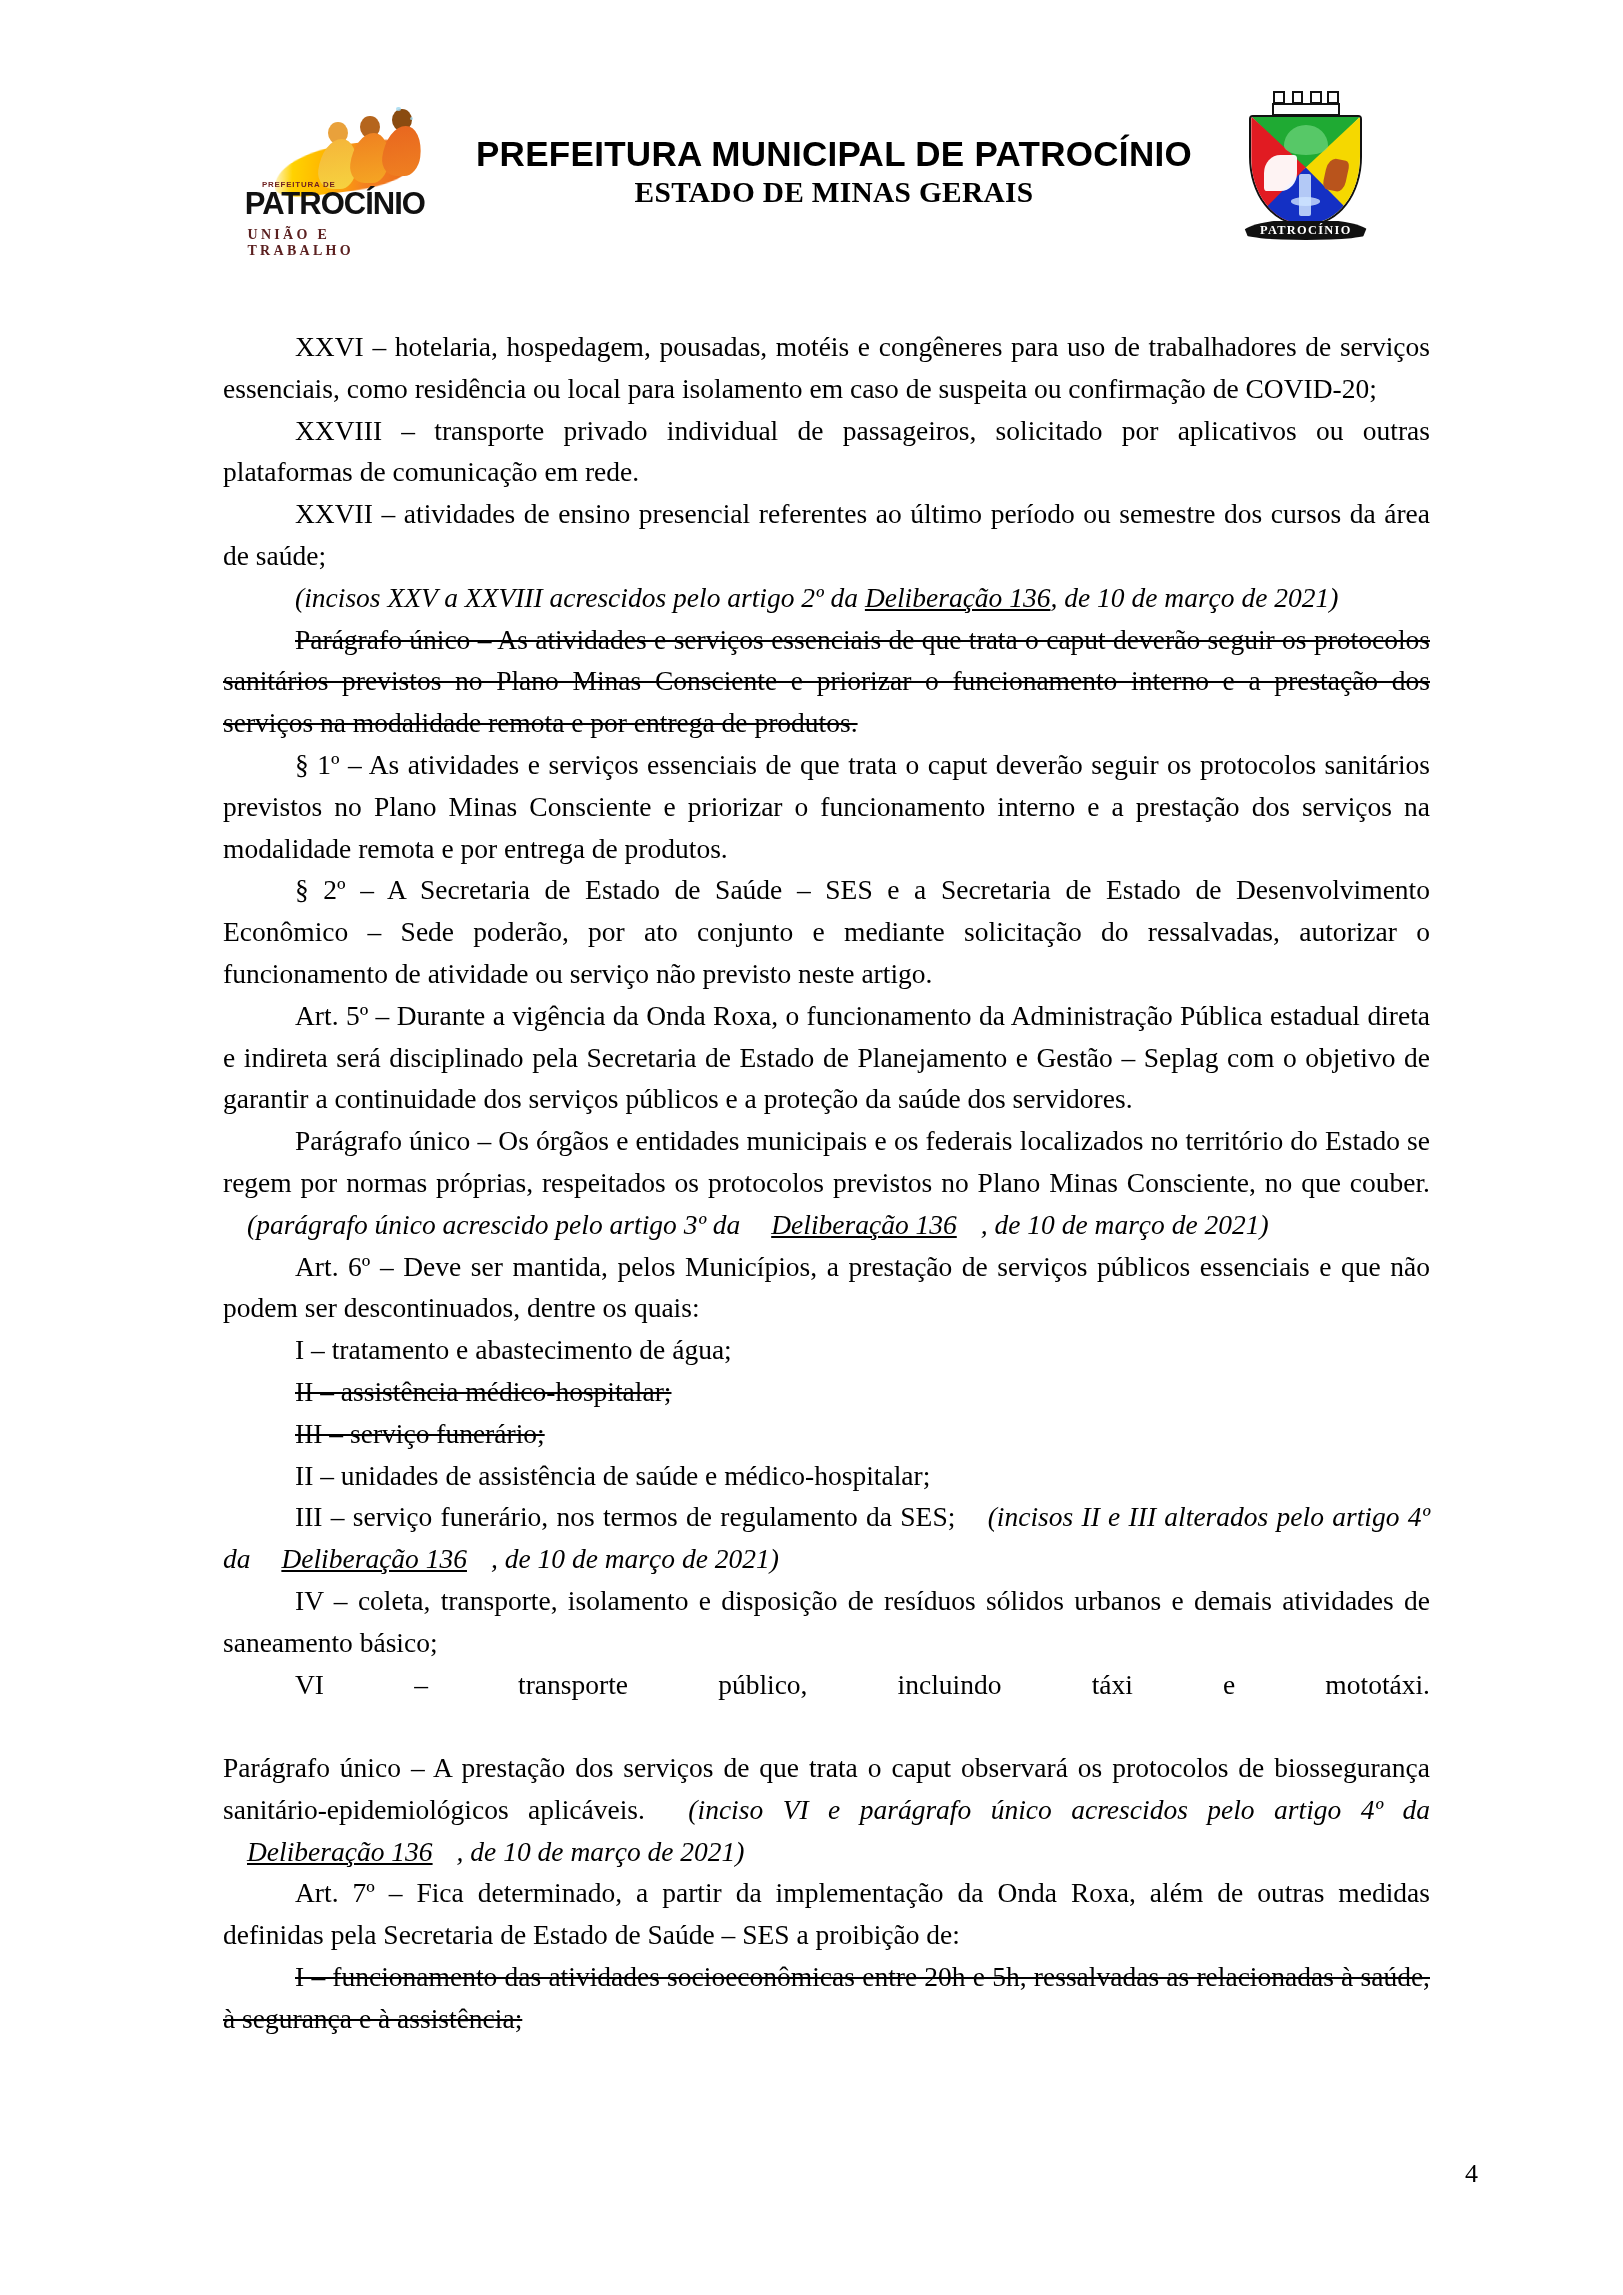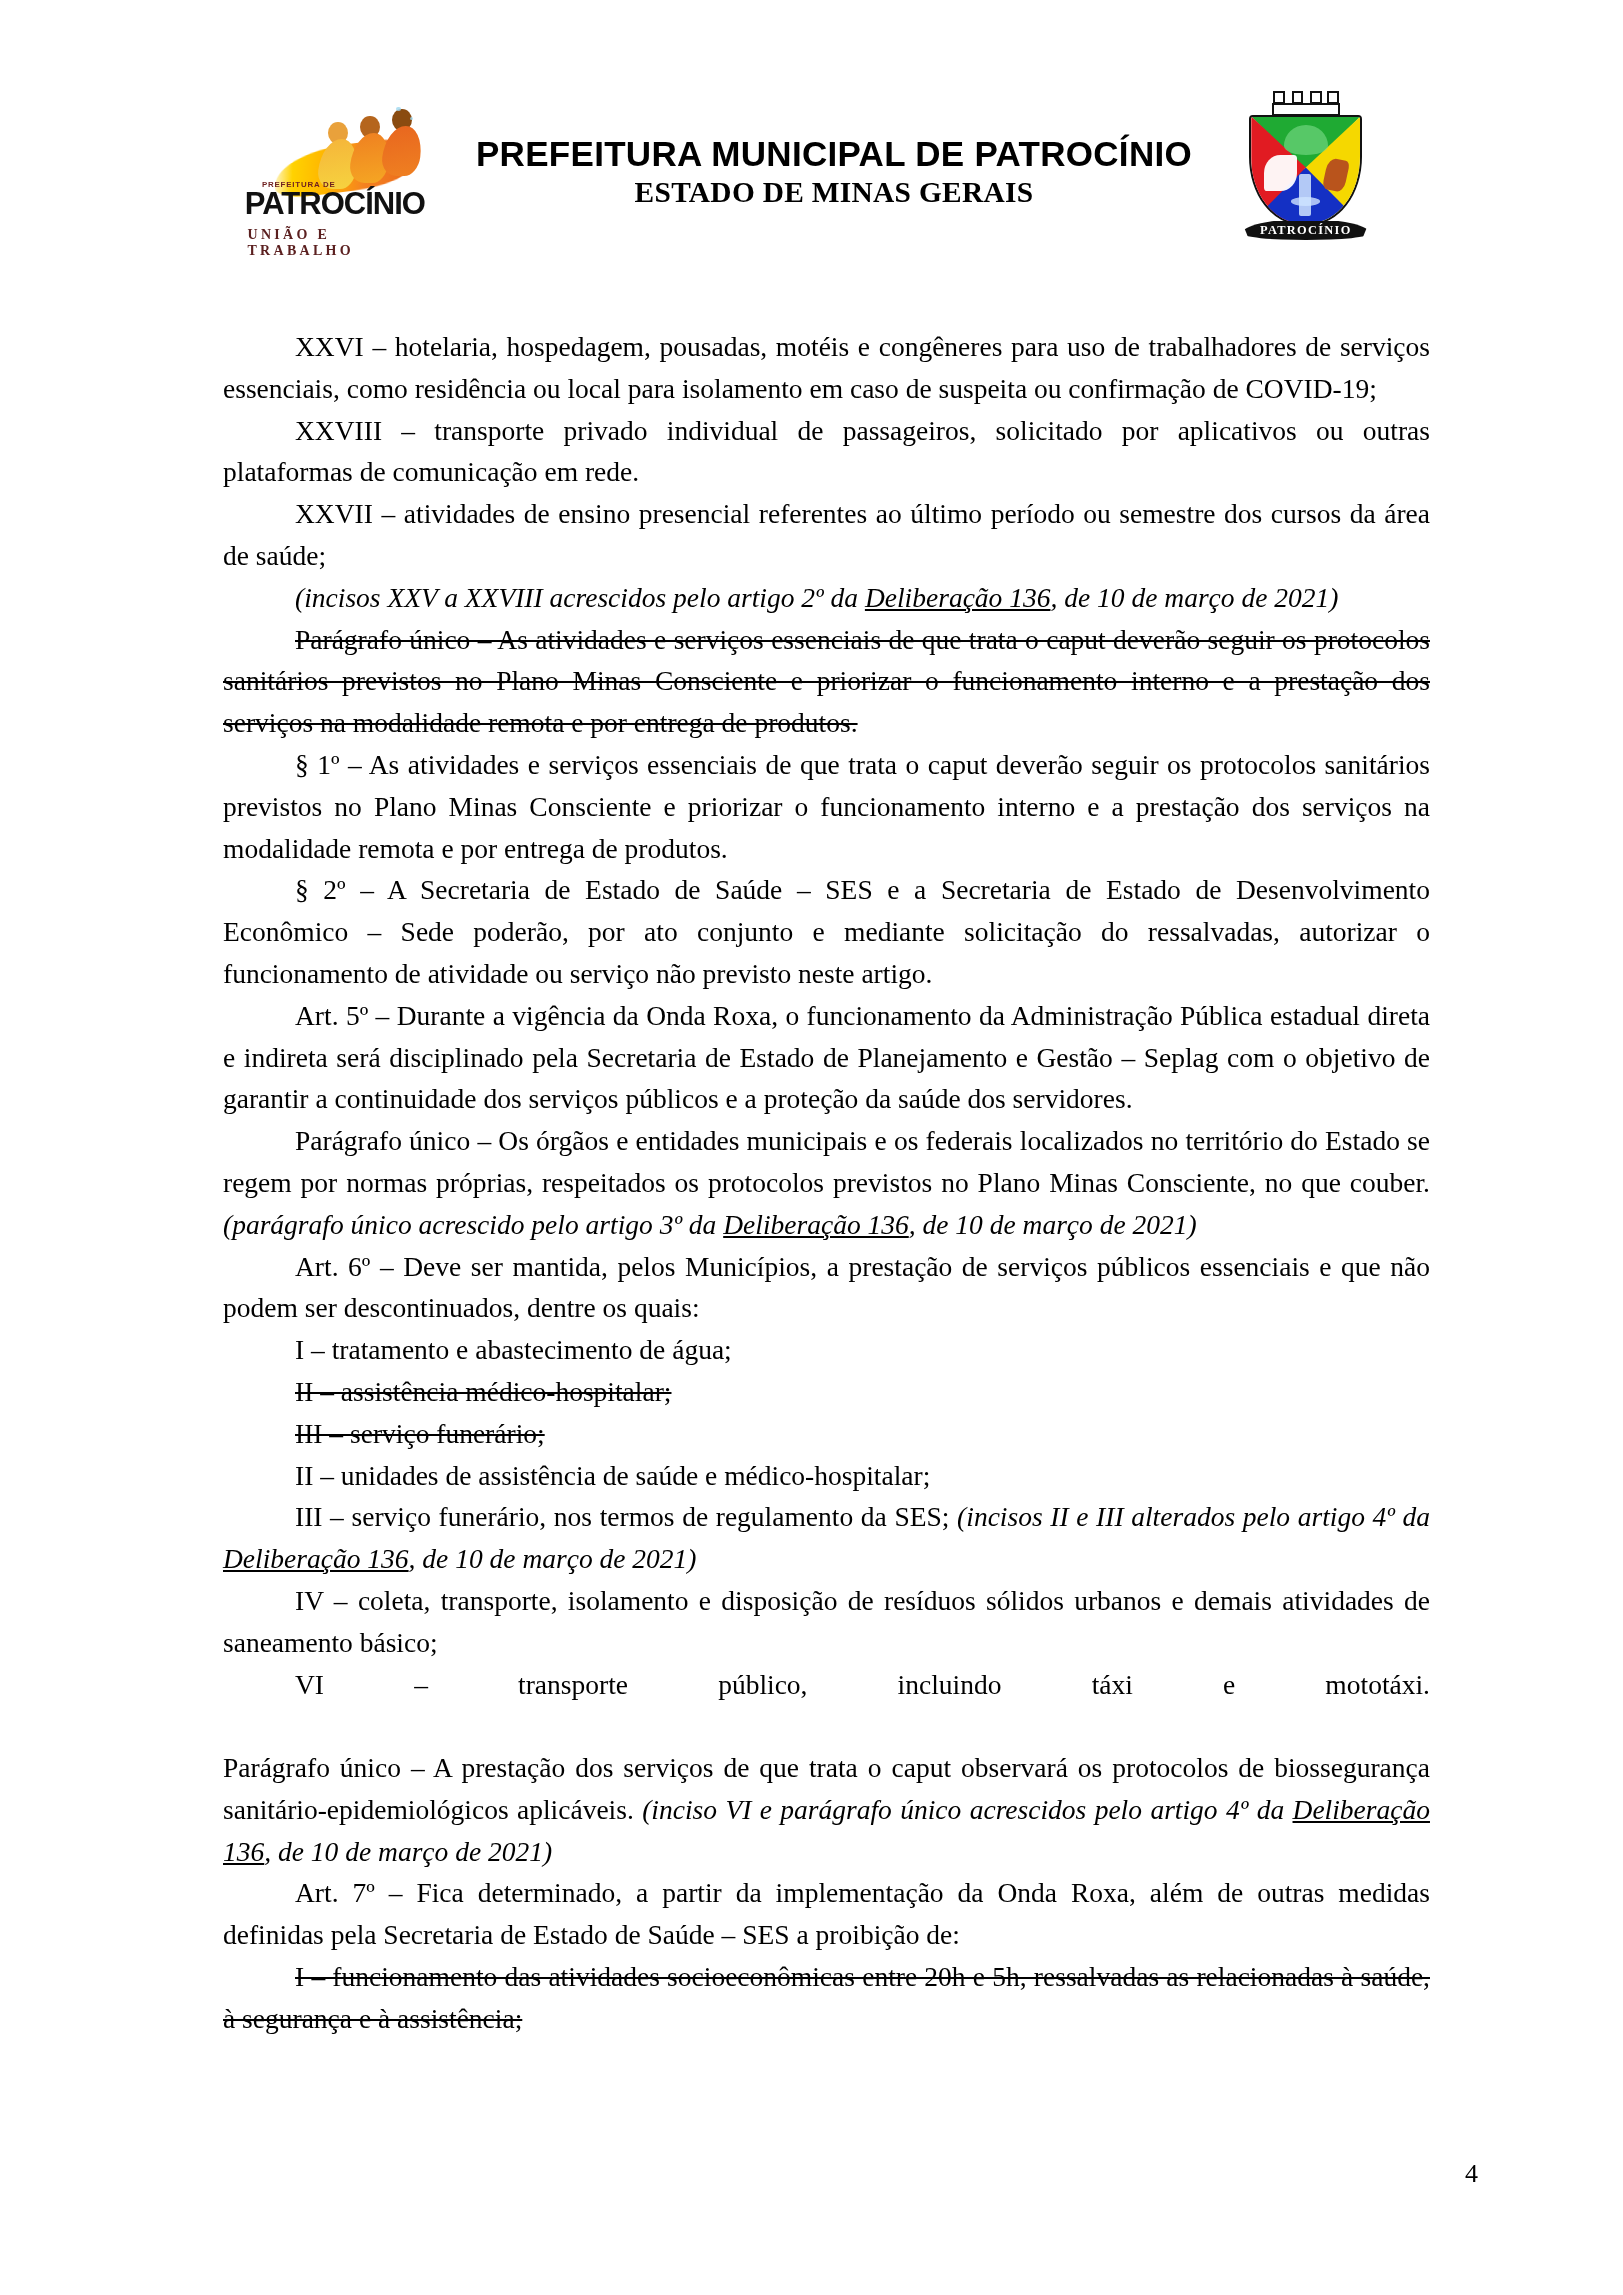--- a/index.html
+++ b/index.html
@@ -333,21 +333,21 @@
     text-justify: inter-word;
     color: #000000;
     hyphens: none;
   }
   p.para.indent {
     text-indent: 72px;
   }
   p.para.noindent {
     text-indent: 0;
   }
-  .it { font-style: italic; }
+  .it { font-style: italic; margin-left: 24px; }
   .ul { text-decoration: underline; text-decoration-thickness: 2px; text-underline-offset: 2px; }
   .st { text-decoration: line-through; text-decoration-thickness: 2px; }
 
   
   .force-justify {
     text-align: justify;
   }
   .force-justify::after {
     content: "";
     display: inline-block;
@@ -422,21 +422,21 @@
           <div class="ribbon-band"></div>
           <div class="ribbon-text">PATROCÍNIO</div>
         </div>
       </div>
 
     </div>
   </div>
 
   <div class="doc-body">
 
-    <p class="para indent">XXVI – hotelaria, hospedagem, pousadas, motéis e congêneres para uso de trabalhadores de serviços essenciais, como residência ou local para isolamento em caso de suspeita ou confirmação de COVID-19;</p>
+    <p class="para indent">XXVI – hotelaria, hospedagem, pousadas, motéis e congêneres para uso de trabalhadores de serviços essenciais, como residência ou local para isolamento em caso de suspeita ou confirmação de COVID-20;</p>
 
     <p class="para indent">XXVIII – transporte privado individual de passageiros, solicitado por aplicativos ou outras plataformas de comunicação em rede.</p>
 
     <p class="para indent">XXVII – atividades de ensino presencial referentes ao último período ou semestre dos cursos da área de saúde;</p>
 
     <p class="para indent it"><span>(incisos XXV a XXVIII acrescidos pelo artigo 2º da </span><span class="ul">Deliberação 136</span><span>, de 10 de março de 2021)</span></p>
 
     <p class="para indent st">Parágrafo único – As atividades e serviços essenciais de que trata o caput deverão seguir os protocolos sanitários previstos no Plano Minas Consciente e priorizar o funcionamento interno e a prestação dos serviços na modalidade remota e por entrega de produtos.</p>
 
     <p class="para indent">§ 1º – As atividades e serviços essenciais de que trata o caput deverão seguir os protocolos sanitários previstos no Plano Minas Consciente e priorizar o funcionamento interno e a prestação dos serviços na modalidade remota e por entrega de produtos.</p>

